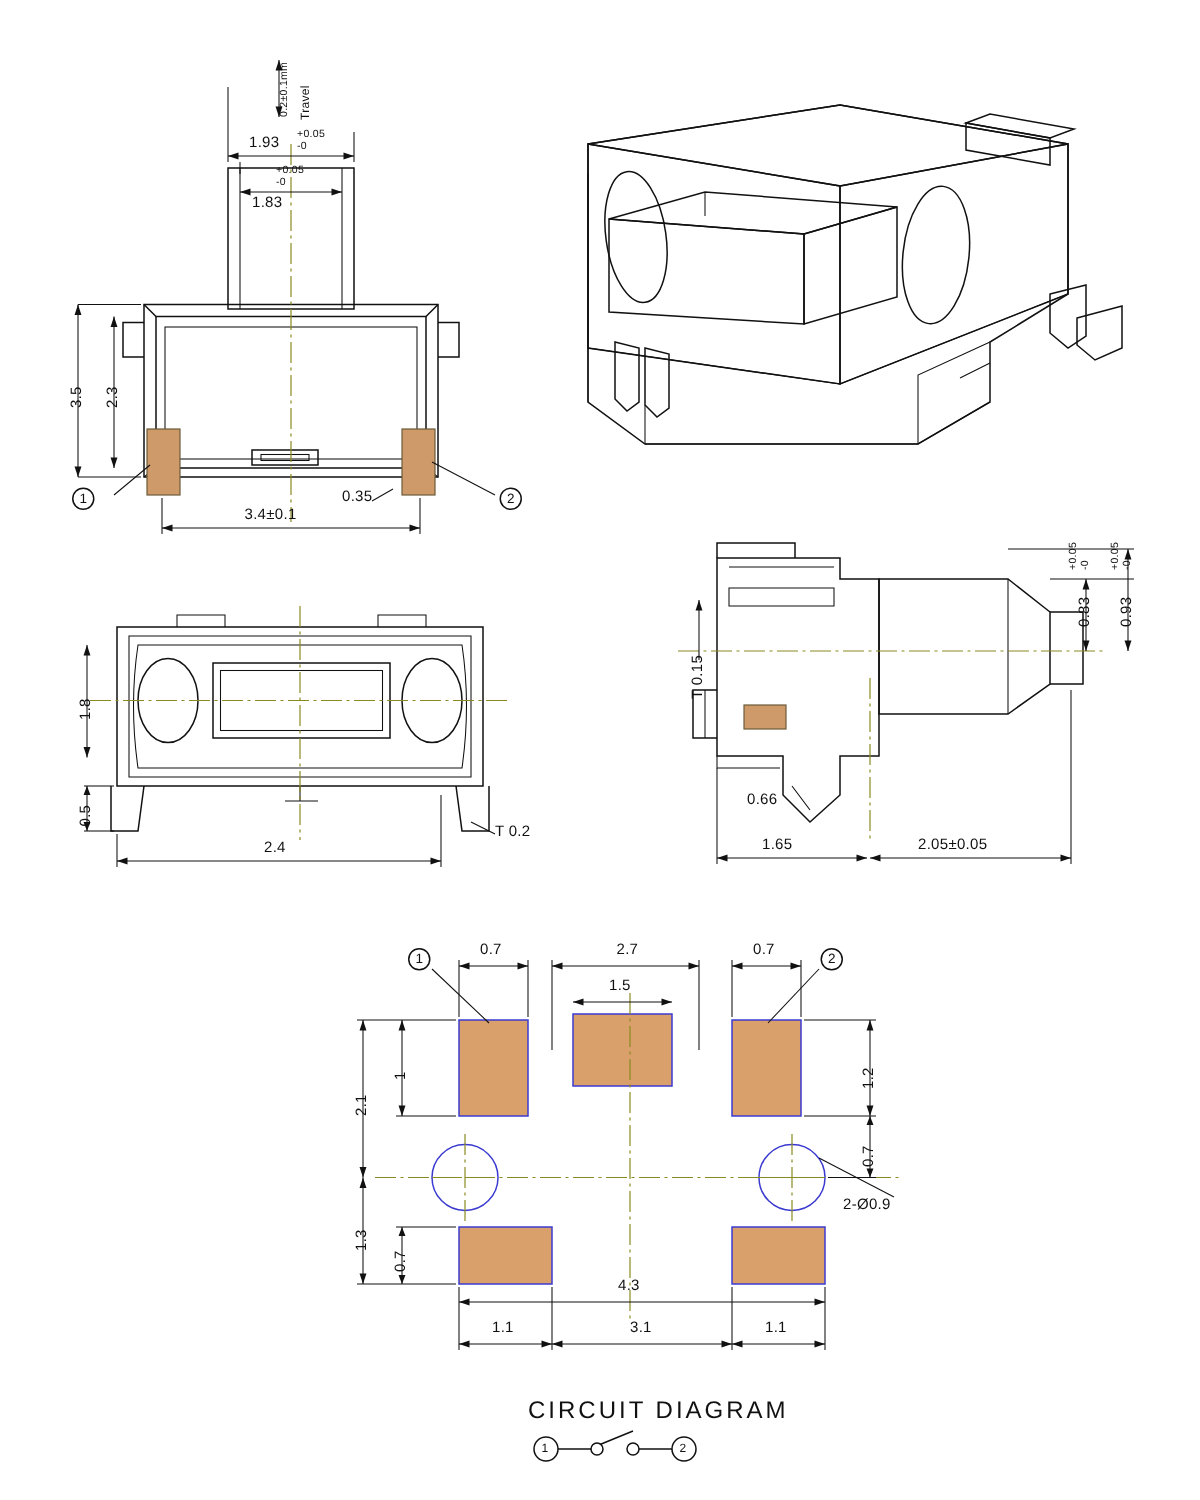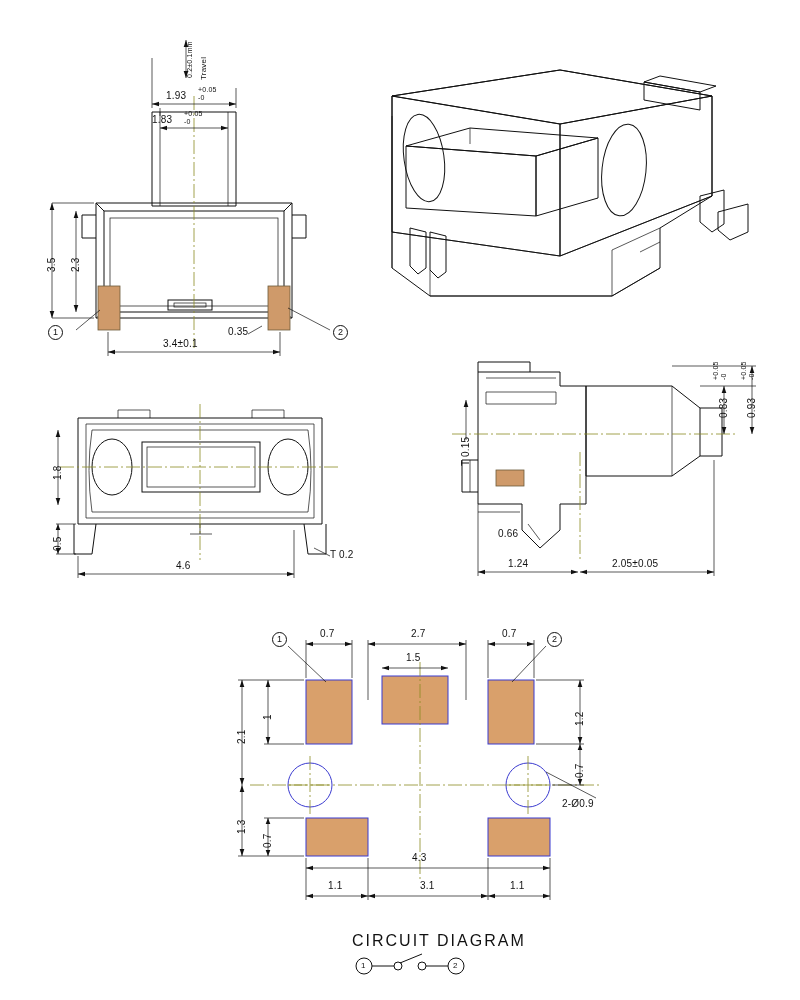--- a/index.html
+++ b/index.html
@@ -86,21 +86,21 @@
     <line class="ln-thin" x1="330" y1="330" x2="288" y2="308"></line>
   </svg>
 
   <div class="dim tiny rot90" style="left:186px;top:78px;">0.2±0.1mm</div>
   <div class="dim small rot90" style="left:199px;top:80px;">Travel</div>
 
   <div class="dim" style="left:166px;top:90px;">1.93</div>
   <div class="dim tiny" style="left:198px;top:86px;">+0.05</div>
   <div class="dim tiny" style="left:198px;top:94px;">-0</div>
 
-  <div class="dim" style="left:152px;top:114px;">1.83</div>
+  <div class="dim" style="left:152px;top:130px;padding-left:16px;">1.83</div>
   <div class="dim tiny" style="left:184px;top:110px;">+0.05</div>
   <div class="dim tiny" style="left:184px;top:118px;">-0</div>
 
   <div class="dim rot90" style="left:46px;top:272px;">3.5</div>
   <div class="dim rot90" style="left:70px;top:272px;">2.3</div>
   <div class="dim" style="left:228px;top:326px;text-align:center;">0.35</div>
   <div class="dim" style="left:163px;top:338px;">3.4±0.1</div>
 
   <div class="label-circ" style="left:48px;top:325px;">1</div>
   <div class="label-circ" style="left:333px;top:325px;">2</div>
@@ -180,21 +180,21 @@
     <path class="arrowdot" d="M78,574 l7,-2.3 l0,4.6 Z"></path>
     <path class="arrowdot" d="M294,574 l-7,-2.3 l0,4.6 Z"></path>
     <line class="ln-thin" x1="78" y1="556" x2="78" y2="578"></line>
     <line class="ln-thin" x1="294" y1="530" x2="294" y2="578"></line>
 
     <line class="ln-thin" x1="314" y1="548" x2="330" y2="556"></line>
   </svg>
 
   <div class="dim rot90" style="left:52px;top:480px;">1.8</div>
   <div class="dim rot90" style="left:52px;top:551px;">0.5</div>
-  <div class="dim" style="left:176px;top:560px;">4.6</div>
+  <div class="dim" style="left:176px;top:560px;">2.4</div>
   <div class="dim" style="left:330px;top:549px;">T  0.2</div>
 
   <svg width="800" height="1000">
 
     <path class="ln" d="M478,372 L560,372 L560,386 L586,386 L586,504 L560,504 L560,530 L540,548 L522,530 L522,504 L478,504 Z" fill="#ffffff"></path>
 
     <path class="ln" d="M586,386 L672,386 L700,408 L700,456 L672,476 L586,476 Z" fill="#ffffff"></path>
     <path class="ln-thin" d="M672,386 L672,476"></path>
     <path class="ln" d="M700,408 L722,408 L722,456 L700,456"></path>
 
@@ -240,21 +240,21 @@
   <div class="dim rot90" style="left:718px;top:418px;">0.83</div>
   <div class="dim tiny rot90" style="left:712px;top:380px;">+0.05</div>
   <div class="dim tiny rot90" style="left:720px;top:380px;">-0</div>
 
   <div class="dim rot90" style="left:746px;top:418px;">0.93</div>
   <div class="dim tiny rot90" style="left:740px;top:380px;">+0.05</div>
   <div class="dim tiny rot90" style="left:748px;top:380px;">-0</div>
 
   <div class="dim rot90" style="left:460px;top:466px;">T  0.15</div>
   <div class="dim" style="left:498px;top:528px;">0.66</div>
-  <div class="dim" style="left:508px;top:558px;">1.24</div>
+  <div class="dim" style="left:508px;top:558px;">1.65</div>
   <div class="dim" style="left:612px;top:558px;">2.05±0.05</div>
 
   <svg width="800" height="1000">
 
     <rect class="pad" x="306" y="680" width="46" height="64"></rect>
     <rect class="pad" x="382" y="676" width="66" height="48"></rect>
     <rect class="pad" x="488" y="680" width="46" height="64"></rect>
 
     <rect class="pad" x="306" y="818" width="62" height="38"></rect>
     <rect class="pad" x="488" y="818" width="62" height="38"></rect>

